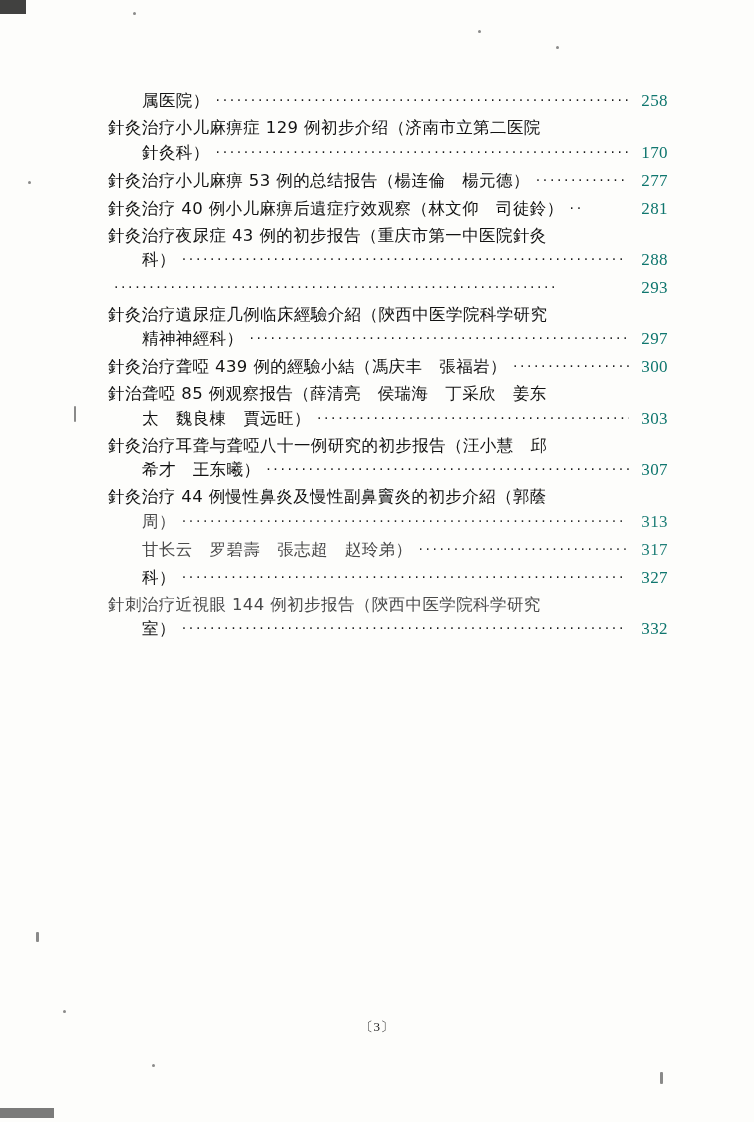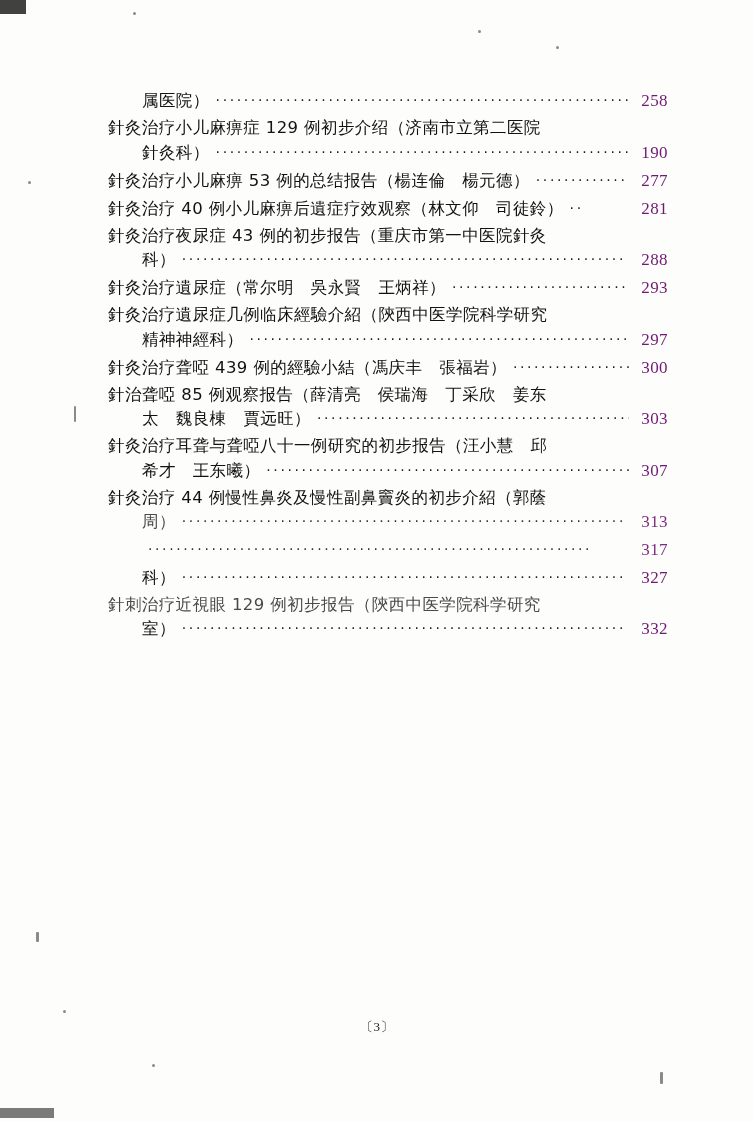--- a/index.html
+++ b/index.html
@@ -63,21 +63,21 @@
     letter-spacing: 2.6px;
     position: relative;
     bottom: 1px;
   }
   .entry .pg {
     flex: 0 0 auto;
     min-width: 34px;
     text-align: right;
     font-family: "Liberation Serif", serif;
     font-size: 17px;
-    color: #701a75;
+    color: #0f766e;
   }
   
   .entry.cont {
     margin-left: 34px;
   }
   .entry.nolead {
     margin-bottom: 7px;
   }
 
   .entry.faint { color: #3a3a3a; opacity: .92; }
@@ -118,21 +118,21 @@
       <span class="dots">·······························································</span>
       <span class="pg">258</span>
     </div>
 
     <div class="entry nolead">
       <span class="txt">針灸治疗小儿麻痹症 129 例初步介绍（济南市立第二医院</span>
     </div>
     <div class="entry cont">
       <span class="txt">針灸科）</span>
       <span class="dots">·······························································</span>
-      <span class="pg">190</span>
+      <span class="pg">170</span>
     </div>
 
     <div class="entry">
       <span class="txt">針灸治疗小儿麻痹 53 例的总结报告（楊连倫　楊元德）</span>
       <span class="dots">·······························································</span>
       <span class="pg">277</span>
     </div>
 
     <div class="entry">
       <span class="txt">針灸治疗 40 例小儿麻痹后遺症疗效观察（林文仰　司徒鈴）</span>
@@ -143,21 +143,20 @@
     <div class="entry nolead">
       <span class="txt">針灸治疗夜尿症 43 例的初步报告（重庆市第一中医院針灸</span>
     </div>
     <div class="entry cont">
       <span class="txt">科）</span>
       <span class="dots">·······························································</span>
       <span class="pg">288</span>
     </div>
 
     <div class="entry">
-      <span class="txt">針灸治疗遺尿症（常尔明　吳永賢　王炳祥）</span>
       <span class="dots">·······························································</span>
       <span class="pg">293</span>
     </div>
 
     <div class="entry nolead">
       <span class="txt">針灸治疗遺尿症几例临床經驗介紹（陝西中医学院科学研究</span>
     </div>
     <div class="entry cont">
       <span class="txt">精神神經科）</span>
       <span class="dots">·······························································</span>
@@ -191,32 +190,33 @@
     <div class="entry nolead">
       <span class="txt">針灸治疗 44 例慢性鼻炎及慢性副鼻竇炎的初步介紹（郭蔭</span>
     </div>
     <div class="entry cont faint">
       <span class="txt">周）</span>
       <span class="dots">·······························································</span>
       <span class="pg">313</span>
     </div>
 
     <div class="entry cont faint">
+      <span class="txt">甘长云　罗碧壽　張志超　赵玲弟）</span>
       <span class="dots">·······························································</span>
       <span class="pg">317</span>
     </div>
 
     <div class="entry cont">
       <span class="txt">科）</span>
       <span class="dots">·······························································</span>
       <span class="pg">327</span>
     </div>
 
     <div class="entry nolead faint">
-      <span class="txt">針刺治疗近視眼 129 例初步报告（陝西中医学院科学研究</span>
+      <span class="txt">針刺治疗近視眼 144 例初步报告（陝西中医学院科学研究</span>
     </div>
     <div class="entry cont">
       <span class="txt">室）</span>
       <span class="dots">·······························································</span>
       <span class="pg">332</span>
     </div>
 
   </div>
 
   <div class="folio">〔3〕</div>

